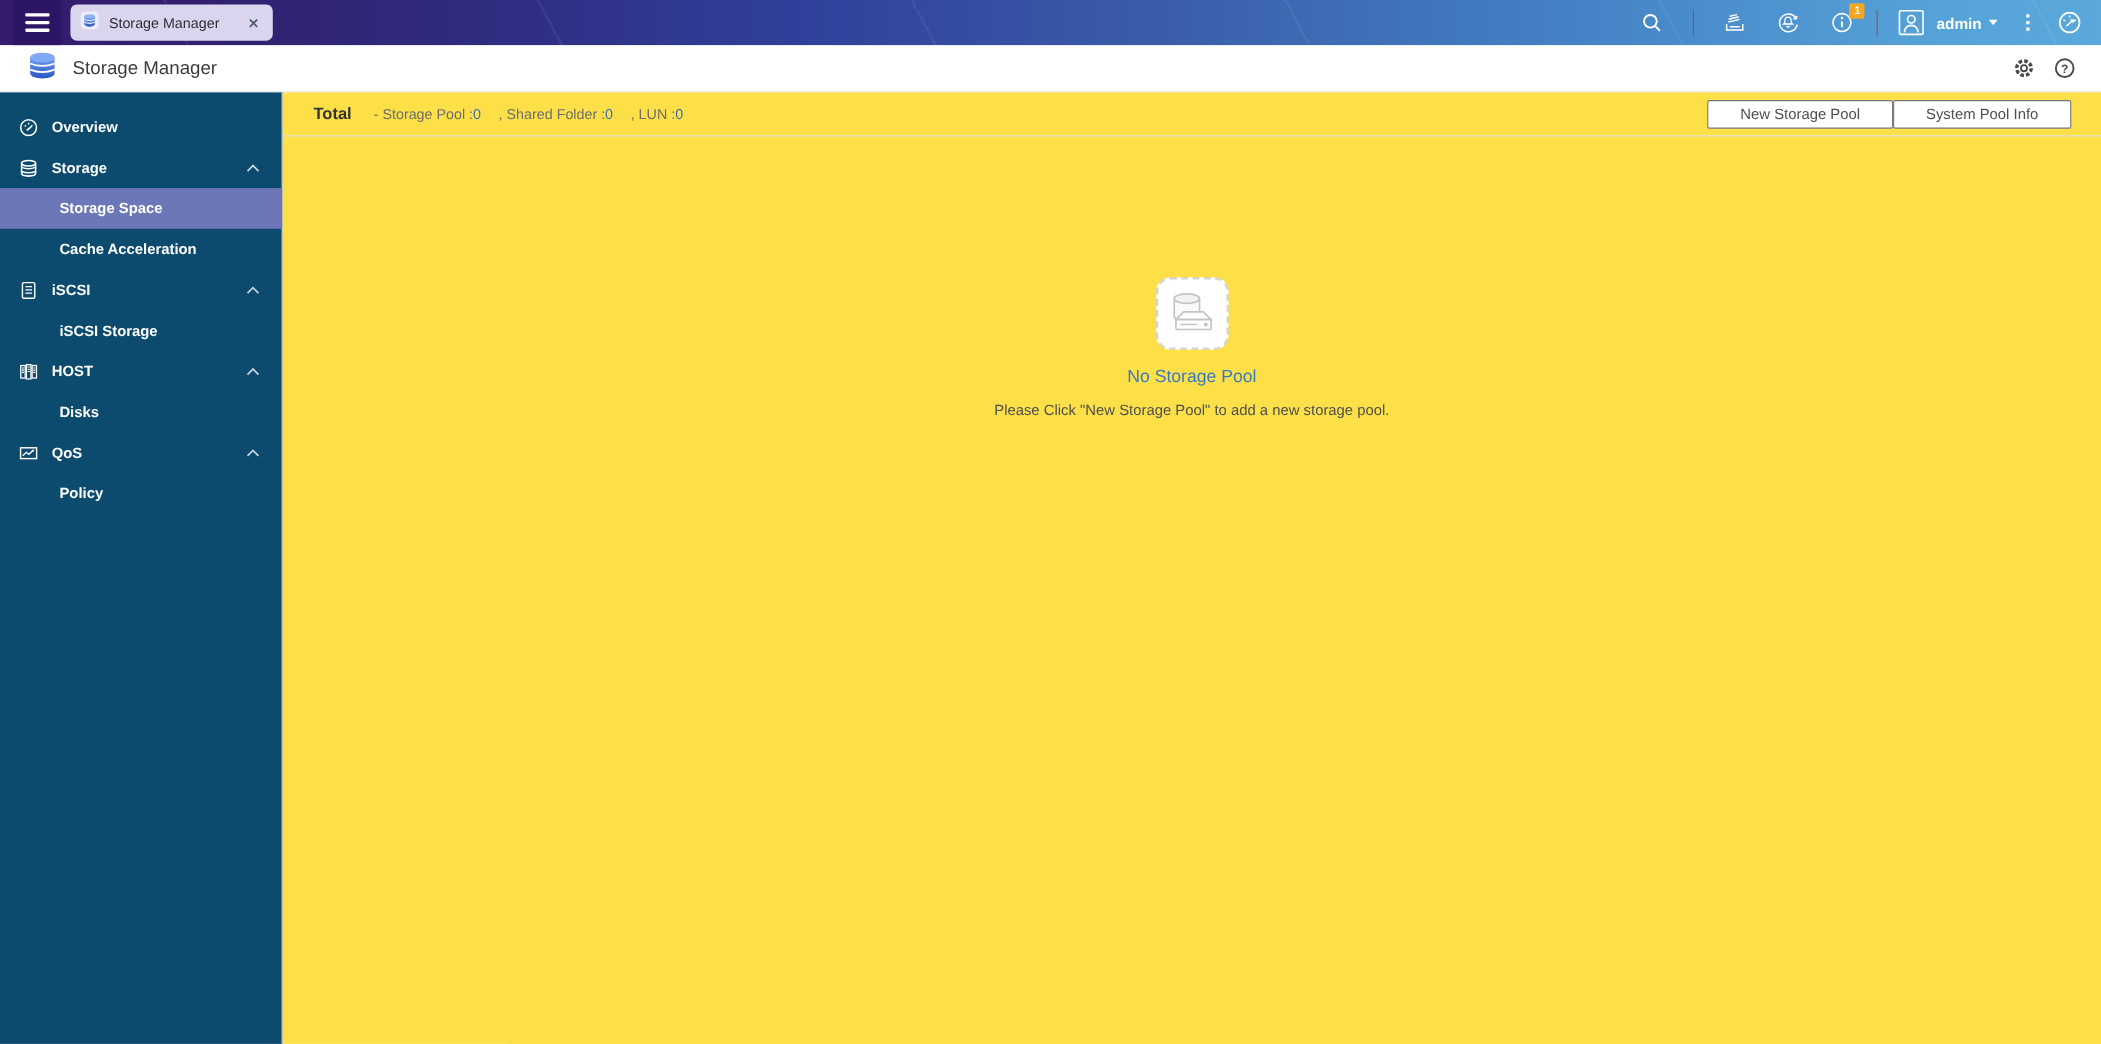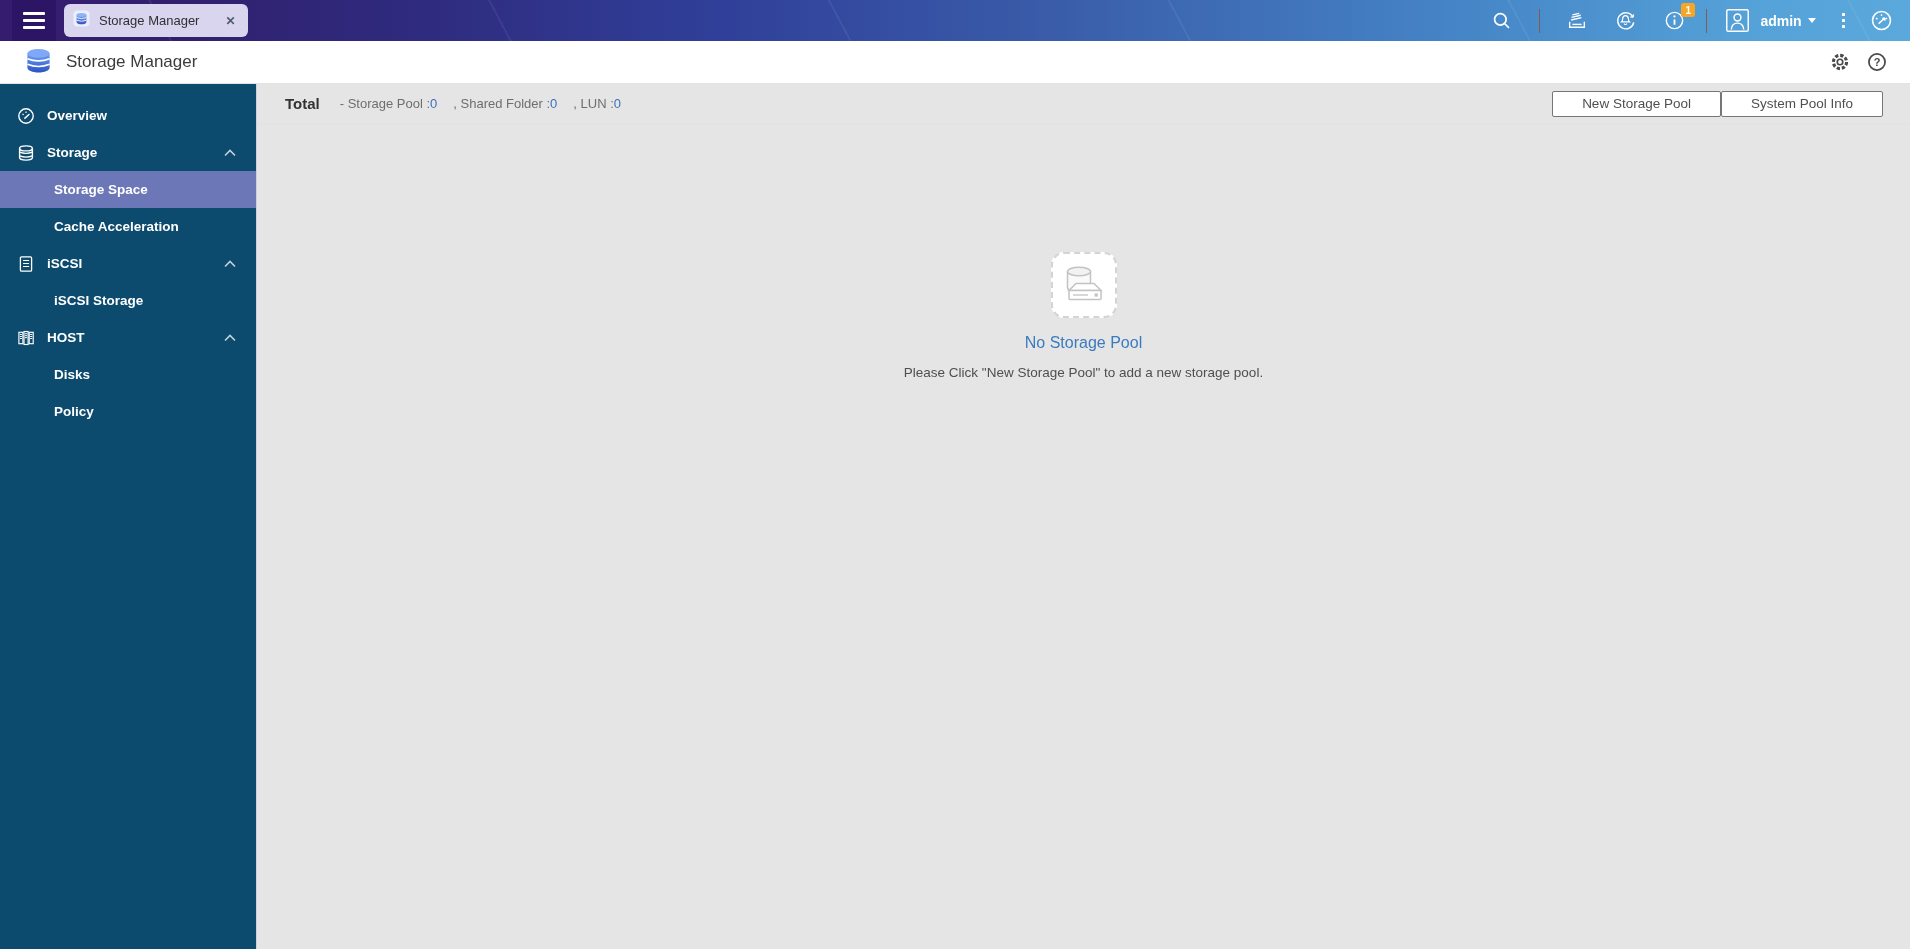--- a/index.html
+++ b/index.html
@@ -41,21 +41,21 @@
   .body{ display:flex; height:865px; }
   .sidebar{ width:257px; background:#0c4a6e; border-right:1px solid #cdd1dd; padding-top:13px; flex-shrink:0; }
   .nav-section{ height:37px; display:flex; align-items:center; padding:0 16px 0 17px; color:#fff; cursor:pointer; }
   .nav-section .nav-ic{ width:18px; display:flex; justify-content:center; }
   .nav-section .lbl{ font-size:13.5px; font-weight:bold; margin-left:12px; }
   .nav-chevron{ margin-left:auto; display:flex; align-items:center; padding:4px; }
   .nav-sub{ height:37px; display:flex; align-items:center; padding-left:54px; color:#fff; font-size:13.5px; font-weight:bold; cursor:pointer; }
   .nav-sub.selected{ background:#6c77b7; }
 
   
-  .main{ flex:1; background:#e5e5e5; display:flex; flex-direction:column; }
+  .main{ flex:1; background:#fde047; display:flex; flex-direction:column; }
   .toolbar{ height:40px; display:flex; align-items:center; padding:0 27px 0 28px; border-bottom:1px solid #e2e2e2; }
   .sum-total{ font-size:15px; font-weight:bold; color:#333; margin-right:4px; }
   .sum-label{ font-size:13px; color:#6e6e6e;margin-left:16px; }
   .sum-value{ font-size:13px; color:#3b6fbc; }
   .toolbar .spacer{ margin-left:auto; }
   .btn{ height:26px; background:#fff; border:1px solid #767676; border-radius:2px; color:#4f4f4f; font-size:13.5px; font-family:"Liberation Sans",sans-serif; padding:0 29px; cursor:pointer; }
   .btn + .btn{ }
 
   .empty-state{ text-align:center; padding-top:128px; }
   .empty-icon-box{ width:66px; height:66px; border:2px dashed #d4d4d4; border-radius:13px; display:inline-flex; align-items:center; justify-content:center; background:#fff; }
@@ -248,20 +248,35 @@
         <svg width="12" height="8" viewBox="0 0 12 8" fill="none" stroke="rgba(255,255,255,0.75)" stroke-width="1.6">
             <path d="M1,6.5 L6,1.5 L11,6.5"></path>
           </svg>
       </span>
     </div>
 
     <div class="nav-sub">
       <span>Disks</span>
     </div>
 
+    <div class="nav-section">
+      <span class="nav-ic">
+        <svg width="18" height="18" viewBox="0 0 18 18" fill="none" stroke="#fff" stroke-width="1.3">
+          <rect x="1.7" y="4.1" width="14.6" height="9.8"></rect>
+          <path d="M3.6,11.3 L7,8.2 L9.2,10 L12.8,6.8"></path>
+          <path d="M14.2,5.6 l-2.8,0.5 2,1.9 z" fill="#fff" stroke="none"></path>
+        </svg>
+      </span>
+      <span class="lbl">QoS</span>
+      <span class="nav-chevron">
+        <svg width="12" height="8" viewBox="0 0 12 8" fill="none" stroke="rgba(255,255,255,0.75)" stroke-width="1.6">
+            <path d="M1,6.5 L6,1.5 L11,6.5"></path>
+          </svg>
+      </span>
+    </div>
 
     <div class="nav-sub">
       <span>Policy</span>
     </div>
   </nav>
 
   <main class="main">
     <div class="toolbar">
       <span class="sum-total">Total</span>
       <span class="sum-label">- Storage Pool :</span>

